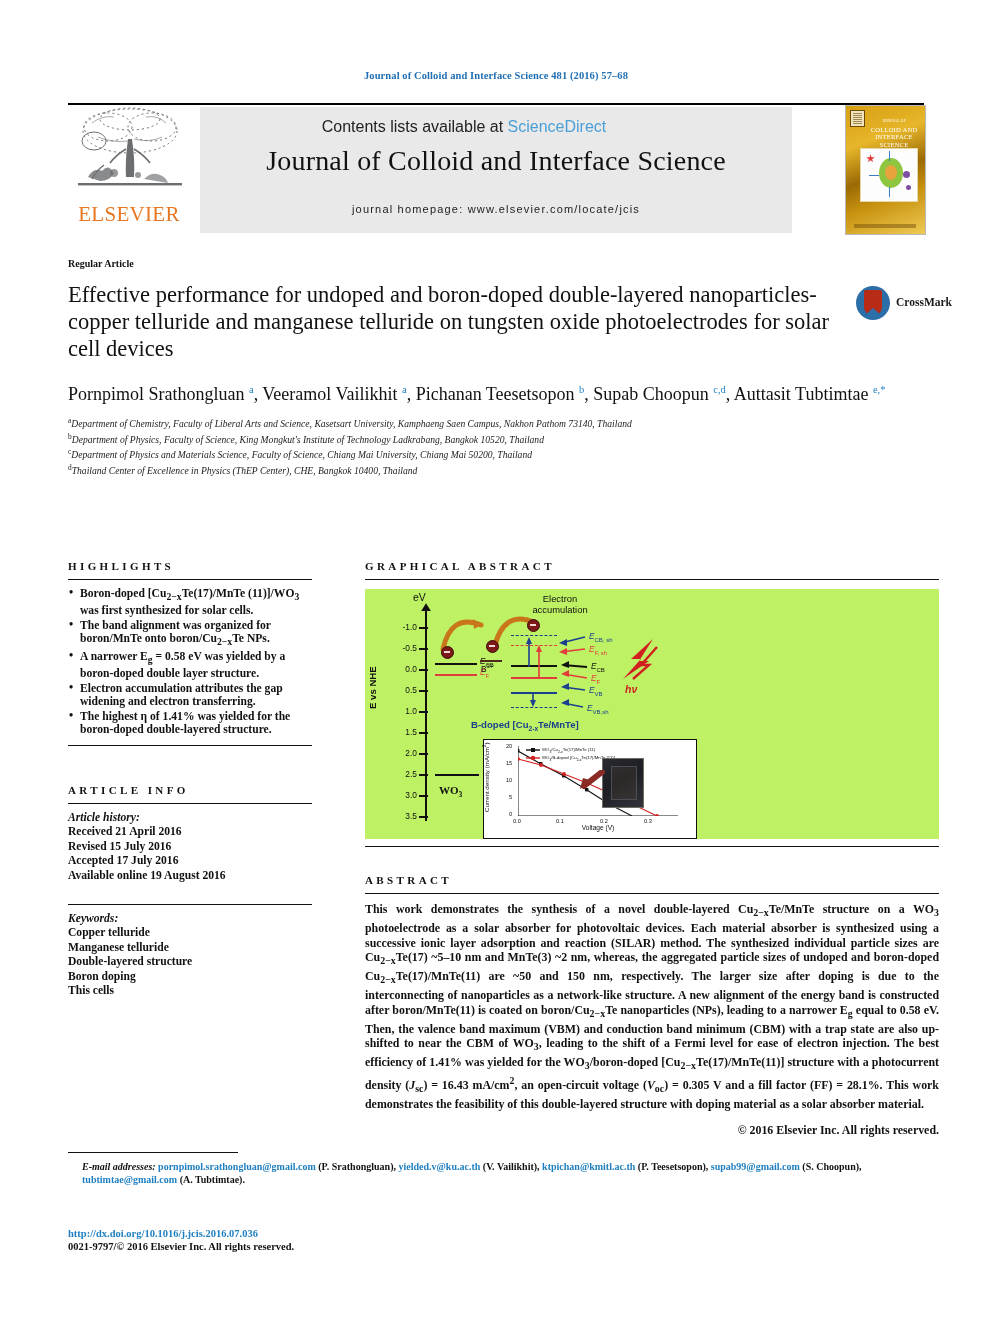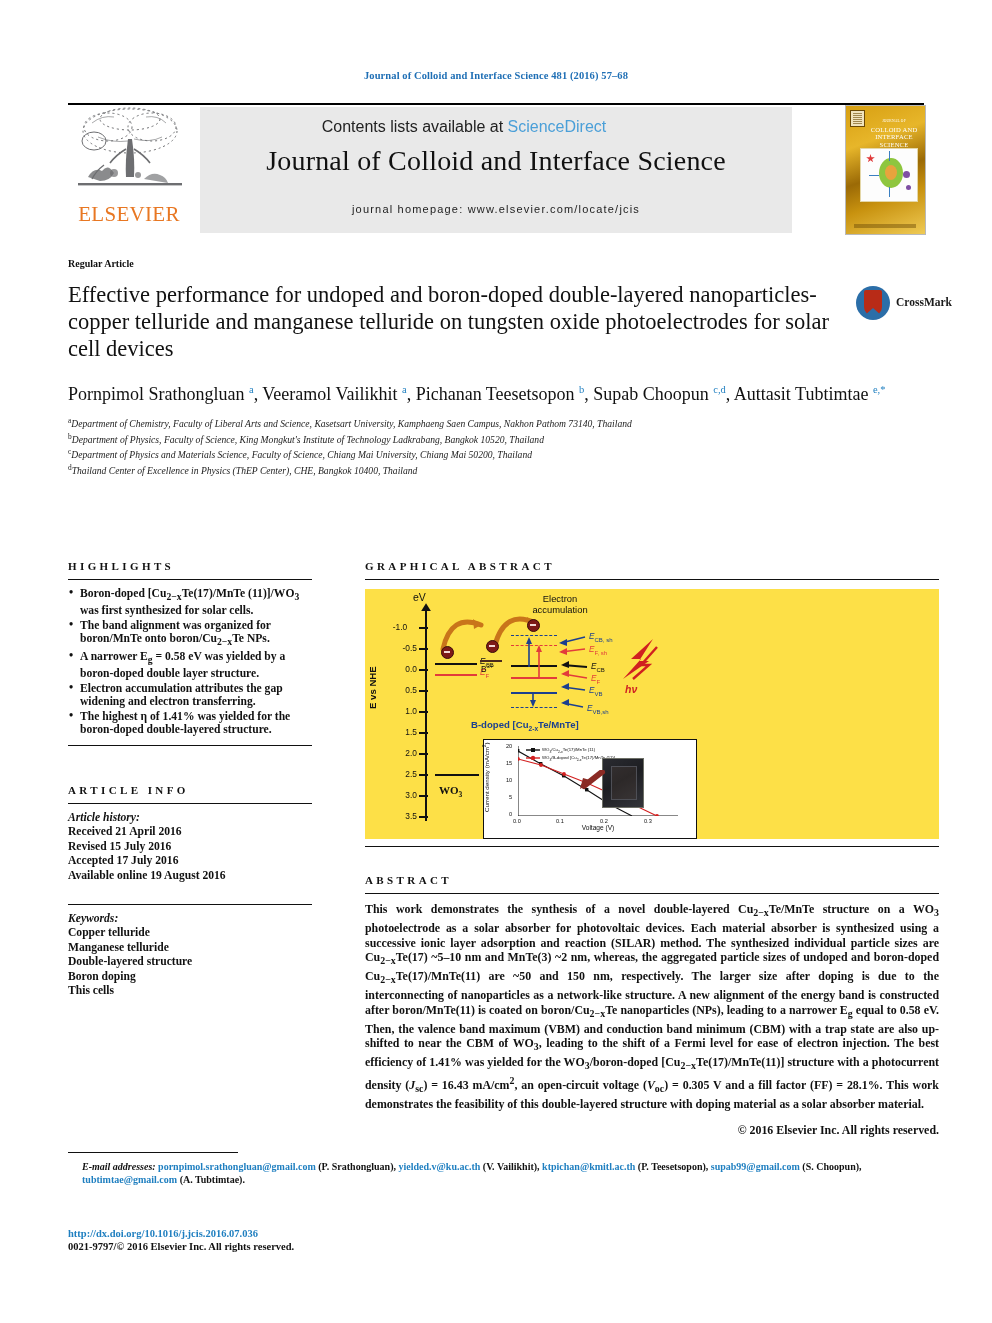--- a/index.html
+++ b/index.html
@@ -172,21 +172,21 @@
     color:#111; text-align:justify; font-weight:bold;
   }
   .abs-copy {
     margin-top:11px; width:574px; text-align:right;
     font-family:"Liberation Serif", serif; font-size:11.9px; font-weight:bold; color:#111;
   }
 
   
   .ga-figure {
     margin-top:9px; width:574px; height:250px; position:relative;
-    background:#fde047;
+    background:#bef264;
   }
   .ga-inner { position:absolute; left:18px; top:2px; width:300px; height:246px; }
 
   .ga-axis { position:absolute; left:42px; top:16px; width:2px; height:214px; background:#111; }
   .ga-axis-cap { position:absolute; left:38px; top:12px; width:10px; height:8px;
                  background:#111; clip-path:polygon(50% 0,100% 100%,0 100%); }
   .ga-tick { position:absolute; left:36px; width:9px; height:1.6px; background:#111; }
   .ga-ticklab {
     position:absolute; left:0px; width:34px; text-align:right;
     font-family:"Liberation Sans", sans-serif; font-size:8.4px; color:#111;
@@ -427,21 +427,21 @@
 
       <div class="ga-figure">
         <div class="ga-inner">
 
           <div class="ga-ev">eV</div>
           <div class="ga-axis"></div>
           <div class="ga-axis-cap"></div>
           <div class="ga-ynhe">E vs NHE</div>
 
           <div class="ga-tick" style="top:36px;"></div>
-          <div class="ga-ticklab" style="top:31px;text-align:center;">-1.0</div>
+          <div class="ga-ticklab" style="top:31px;">-1.0</div>
           <div class="ga-tick" style="top:57px;"></div>
           <div class="ga-ticklab" style="top:52px;">-0.5</div>
           <div class="ga-tick" style="top:78px;"></div>
           <div class="ga-ticklab" style="top:73px;">0.0</div>
           <div class="ga-tick" style="top:99px;"></div>
           <div class="ga-ticklab" style="top:94px;">0.5</div>
           <div class="ga-tick" style="top:120px;"></div>
           <div class="ga-ticklab" style="top:115px;">1.0</div>
           <div class="ga-tick" style="top:141px;"></div>
           <div class="ga-ticklab" style="top:136px;">1.5</div>

